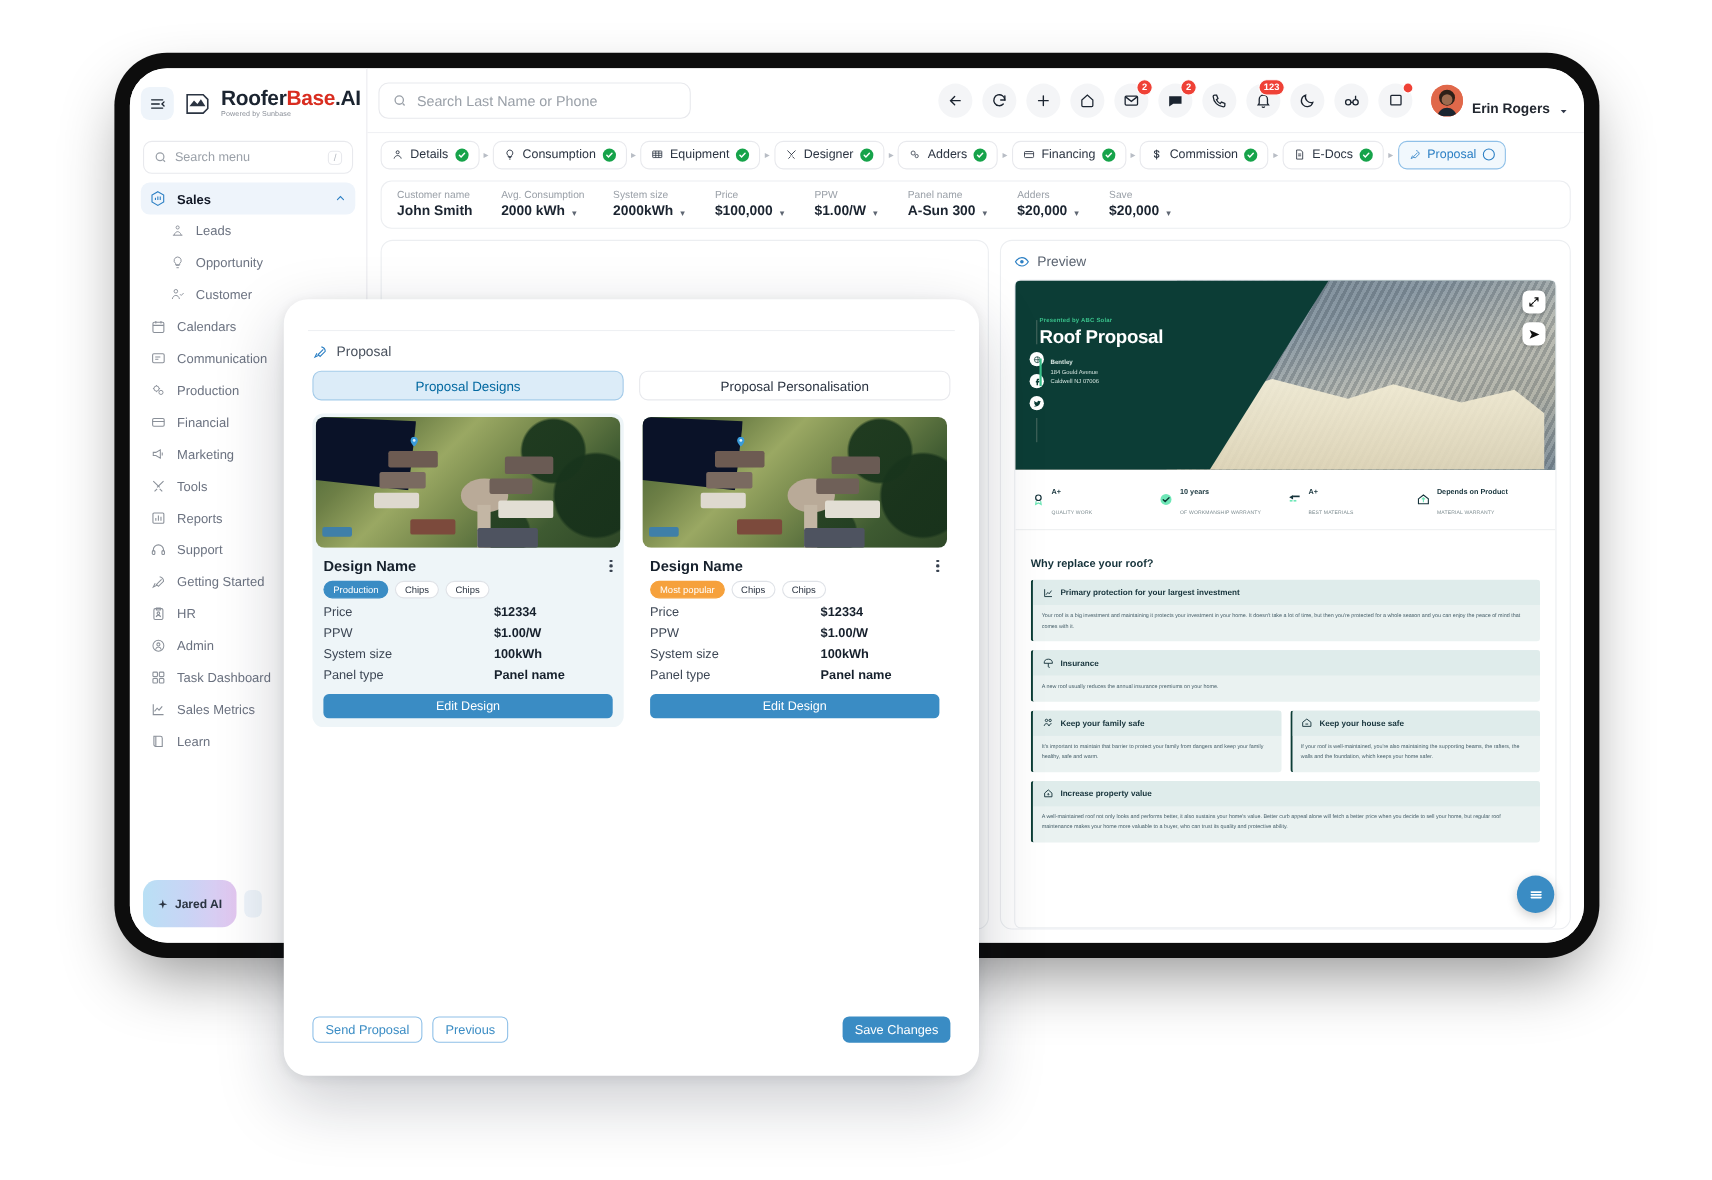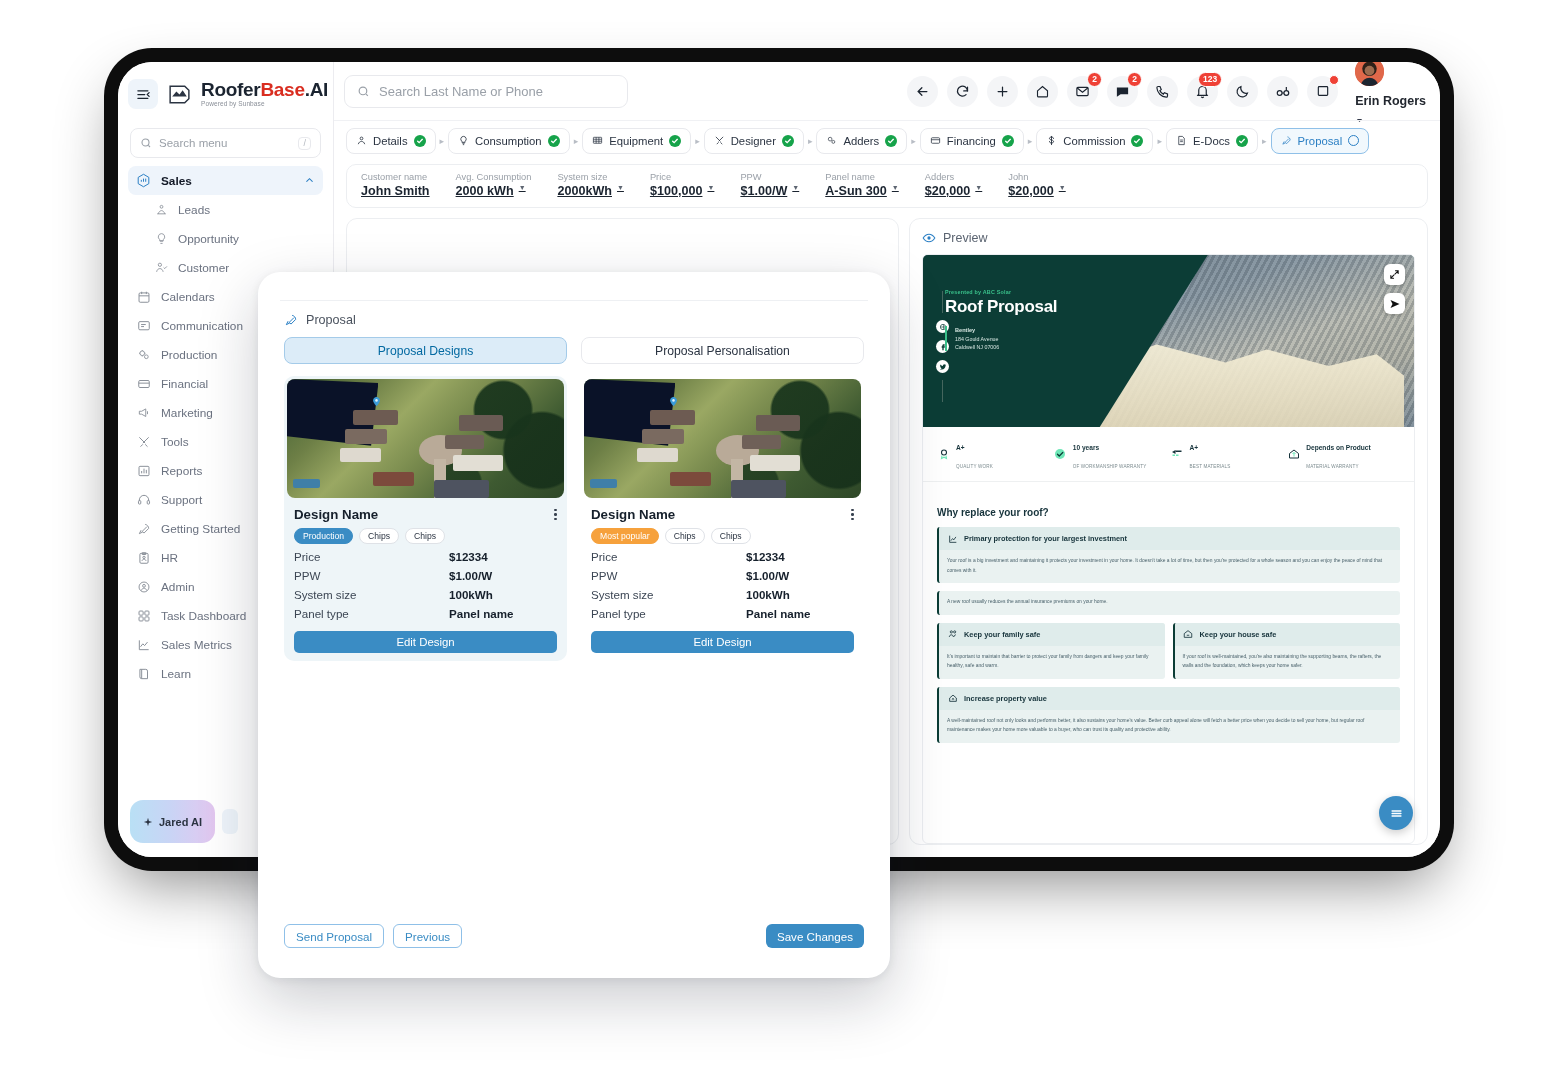--- a/index.html
+++ b/index.html
@@ -95,41 +95,41 @@
     width: 31px; height: 31px; border-radius: 50%; background: #f4f5f7;
     display: flex; align-items: center; justify-content: center; position: relative;
   }
   .badge {
     position: absolute; top: -4px; right: -4px; min-width: 15px; height: 15px;
     border-radius: 8px; background: #ef4136; color: #fff; font-size: 8.5px;
     display: flex; align-items: center; justify-content: center; padding: 0 4px; font-weight: 700;
     border: 1.5px solid #fff;
   }
   .badge.dot { min-width: 10px; width: 10px; height: 10px; padding: 0; top: -1px; right: -1px; }
-  .user-chip { display: flex; align-items: flex-start; gap: 8px; margin-left: 8px; flex-direction: column; }
+  .user-chip { display: flex; align-items: flex-end; gap: 8px; margin-left: 8px; }
   .avatar { width: 29px; height: 29px; border-radius: 50%; overflow: hidden; flex: 0 0 29px; background: #e8654a; position: relative; }
   .user-name { font-size: 12.5px; color: #22272f; font-weight: 600; white-space: nowrap; }
 
   
   .stepper { height: 40px; display: flex; align-items: center; gap: 3px; padding: 0 12px; border-top: 1px solid #f0f1f4; }
   .step {
     height: 26px; border: 1px solid #e8e9ed; border-radius: 8px;
     display: flex; align-items: center; gap: 6px; padding: 0 9px;
     font-size: 11.3px; color: #2b3442; white-space: nowrap; background: #fff;
   }
   .step.current { border-color: #8fc0e8; background: #f1f8fd; color: #2b7fc4; }
   .step .check { width: 12px; height: 12px; border-radius: 50%; background: #16a34a; display: flex; align-items: center; justify-content: center; }
   .step .ring { width: 11px; height: 11px; border-radius: 50%; border: 1.6px solid #2b7fc4; }
   .sep { color: #b8bdc5; font-size: 9px; padding: 0 1px; }
 
   
   .metabar { margin: 4px 12px 0 12px; height: 44px; border: 1px solid #eceef1; border-radius: 10px; display: flex; align-items: center; padding: 0 14px; gap: 26px; }
   .meta-item { line-height: 1.25; }
   .meta-lbl { font-size: 9.3px; color: #9aa0a8; }
-  .meta-val { font-size: 12.6px; font-weight: 700; color: #1b2430; display: flex; align-items: flex-start; gap: 5px; text-decoration: underline; }
+  .meta-val { font-size: 12.6px; font-weight: 700; color: #1b2430; display: flex; align-items: flex-end; gap: 5px; }
   .caret { font-size: 7px; color: #5e6672; }
 
   
   .content { flex: 1; display: flex; gap: 10px; padding: 10px 12px 12px 12px; min-height: 0; }
   .panel { border: 1px solid #eceef1; border-radius: 11px; background: #fff; }
   .panel.left { flex: 1; min-width: 0; }
   .panel.right { width: 519px; flex: 0 0 519px; padding: 12px 12px 0 12px; display: flex; flex-direction: column; min-height: 0; position: relative; }
 
   .preview-hd { display: flex; align-items: center; gap: 7px; font-size: 12.5px; color: #5b6471; margin-bottom: 9px; }
 
@@ -715,21 +715,21 @@
             </div>
         </div>
         <div class="meta-item">
           <div class="meta-lbl">Adders</div>
           <div class="meta-val">
               <span>$20,000</span>
               <span class="caret">▼</span>
             </div>
         </div>
         <div class="meta-item">
-          <div class="meta-lbl">John</div>
+          <div class="meta-lbl">Save</div>
           <div class="meta-val">
               <span>$20,000</span>
               <span class="caret">▼</span>
             </div>
         </div>
       </div>
 
       <div class="content">
         <div class="panel left"></div>
 
@@ -840,20 +840,29 @@
                         <path d="M4 4v16h16"></path>
                         <path d="M7 16l4-5 3 3 5-7"></path>
                       </svg>
                     </span>
                   <span class="wt">Primary protection for your largest investment</span>
                 </div>
                 <div class="wcard-bd">Your roof is a big investment and maintaining it protects your investment in your home. It doesn't take a lot of time, but then you're protected for a whole season and you can enjoy the peace of mind that comes with it.</div>
               </div>
 
               <div class="wcard">
+                <div class="wcard-hd">
+                  <span class="wi">
+                      <svg width="10" height="10" viewBox="0 0 24 24" fill="none" stroke="#16333b" stroke-width="2">
+                        <path d="M3 12a9 9 0 0118 0z"></path>
+                        <path d="M12 12v7a2 2 0 003.5 1.3"></path>
+                      </svg>
+                    </span>
+                  <span class="wt">Insurance</span>
+                </div>
                 <div class="wcard-bd">A new roof usually reduces the annual insurance premiums on your home.</div>
               </div>
 
               <div class="wrow">
                 <div class="wcard">
                   <div class="wcard-hd">
                     <span class="wi">
                         <svg width="10" height="10" viewBox="0 0 24 24" fill="none" stroke="#16333b" stroke-width="2">
                           <circle cx="8" cy="7" r="2.6"></circle>
                           <circle cx="16" cy="7" r="2.6"></circle>

